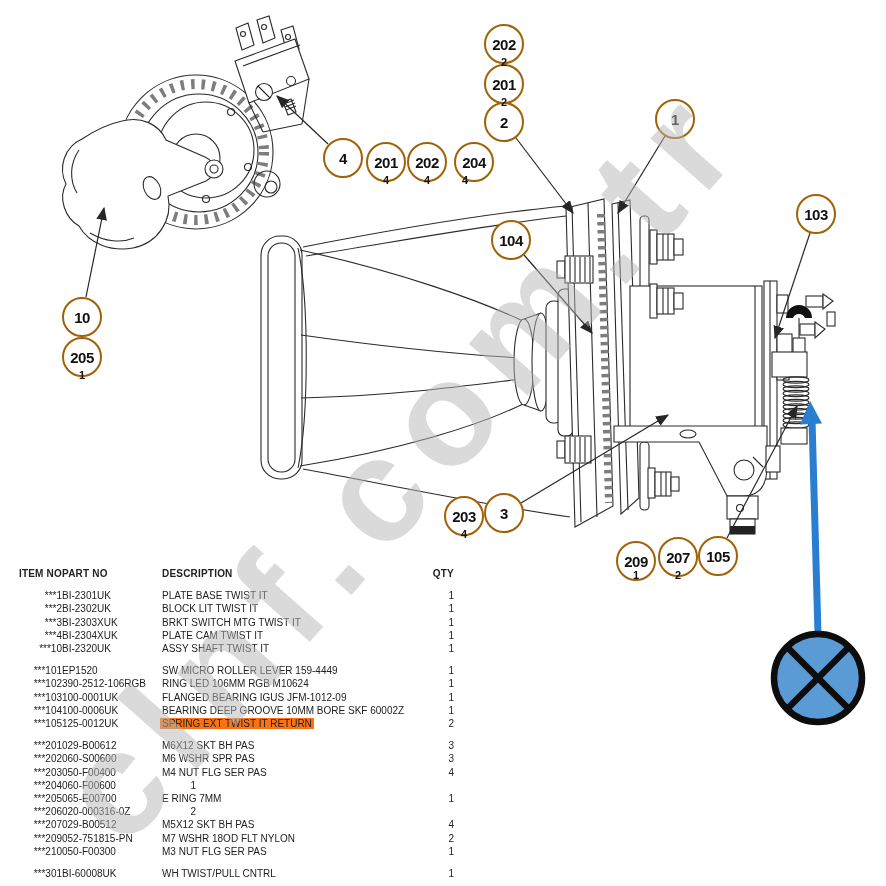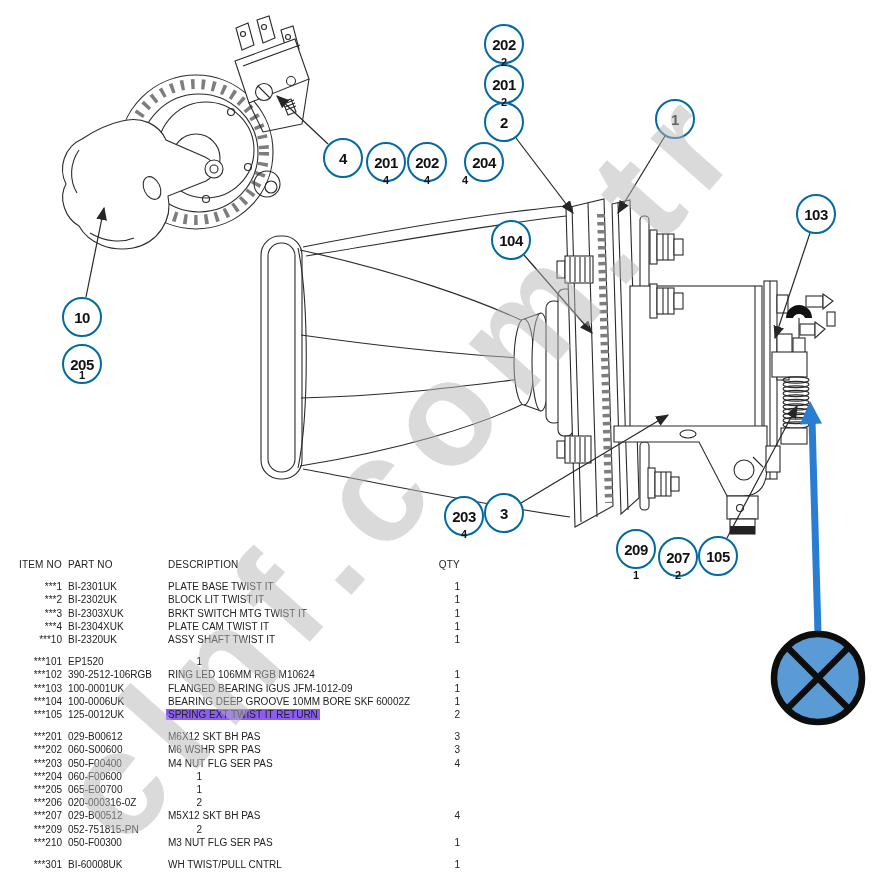--- a/index.html
+++ b/index.html
@@ -1,35 +1,35 @@
 <!DOCTYPE html>
 <html><head>
 <meta charset="utf-8">
 <style>
   html,body{margin:0;padding:0;background:#fff;}
   .stage{position:relative;width:886px;height:886px;background:#fff;overflow:hidden;
          font-family:"Liberation Sans",sans-serif;}
   svg.layer{position:absolute;left:0;top:0;}
   
   #callout-layer{position:absolute;left:0;top:0;width:886px;height:886px;pointer-events:none;}
-  .callout{position:absolute;width:40px;height:40px;border:2px solid #0369a1;border-radius:50%;
+  .callout{position:absolute;width:40px;height:40px;border:2px solid #a16207;border-radius:50%;
            background:#fff;display:flex;align-items:center;justify-content:center;
            font-weight:bold;font-size:15px;color:#111;letter-spacing:-0.5px;box-sizing:border-box;}
   .callout-qty{position:absolute;width:40px;text-align:center;font-weight:bold;
                font-size:11px;color:#111;line-height:11px;}
   
   .parts-table{position:absolute;left:16px;top:558px;width:462px;font-size:10px;color:#222;}
   .trow{display:flex;line-height:13.2px;white-space:nowrap;}
-  .trow.header{font-weight:normal;letter-spacing:0.2px;}
+  .trow.header{font-weight:bold;letter-spacing:0.2px;margin-top:9px;}
   .c-item{width:46px;text-align:right;flex:none;}
-  .c-part{width:100px;padding-left:6px;flex:none;box-sizing:content-box;}
+  .c-part{width:100px;flex:none;box-sizing:content-box;}
   .c-desc{width:258px;flex:none;}
   .c-qty{width:34px;text-align:right;padding-right:2px;flex:none;}
   .tgroup{margin-top:9px;}
-  .hl{background:#8b5cf6;padding:0 2px;margin-left:-2px;}
+  .hl{background:#f97316;padding:0 2px;margin-left:-2px;}
   .watermark-svg{pointer-events:none;}
 </style>
 </head>
 <body>
 
 <div class="stage">
 
   <svg class="layer" width="886" height="886" viewBox="0 0 886 886">
     <defs>
       <marker id="arrowhead" markerWidth="11" markerHeight="9" refX="10" refY="4.5" orient="auto">
@@ -202,28 +202,28 @@
   </svg>
 
   <div id="callout-layer">
       <div class="callout" style="left: 484px; top: 24px;">202</div>
       <div class="callout" style="left: 484px; top: 64px;">201</div>
       <div class="callout" style="left: 484px; top: 102px;">2</div>
       <div class="callout" style="left: 655px; top: 99px;">1</div>
       <div class="callout" style="left: 323px; top: 138px;">4</div>
       <div class="callout" style="left: 366px; top: 142px;">201</div>
       <div class="callout" style="left: 407px; top: 142px;">202</div>
-      <div class="callout" style="left: 464px; top: 142px;">204</div>
+      <div class="callout" style="left: 454px; top: 142px;">204</div>
       <div class="callout" style="left: 491px; top: 220px;">104</div>
       <div class="callout" style="left: 796px; top: 194px;">103</div>
       <div class="callout" style="left: 62px; top: 297px; text-align: right;">10</div>
-      <div class="callout" style="left: 62px; top: 337px; margin-top: 7px;">205</div>
+      <div class="callout" style="left: 62px; top: 337px;">205</div>
       <div class="callout" style="left: 444px; top: 496px;">203</div>
       <div class="callout" style="left: 484px; top: 493px;">3</div>
-      <div class="callout" style="left: 616px; top: 529px;">209</div>
+      <div class="callout" style="left: 616px; top: 541px;">209</div>
       <div class="callout" style="left: 658px; top: 537px;">207</div>
       <div class="callout" style="left: 698px; top: 536px; text-align: right;">105</div>
       <div class="callout-qty" style="left: 484px; top: 57px;">2</div>
       <div class="callout-qty" style="left: 484px; top: 97px;">2</div>
       <div class="callout-qty" style="left: 366px; top: 175px;">4</div>
       <div class="callout-qty" style="left: 407px; top: 175px;">4</div>
       <div class="callout-qty" style="left: 445px; top: 175px;">4</div>
       <div class="callout-qty" style="left: 62px; top: 370px;">1</div>
       <div class="callout-qty" style="left: 444px; top: 529px;">4</div>
       <div class="callout-qty" style="left: 616px; top: 570px;">1</div>
@@ -267,20 +267,21 @@
             <span class="c-item">***10</span>
             <span class="c-part">BI-2320UK</span>
             <span class="c-desc"><span class="">ASSY SHAFT TWIST IT</span></span>
             <span class="c-qty">1</span>
           </div>
         </div>
         <div class="tgroup">
           <div class="trow">
             <span class="c-item">***101</span>
             <span class="c-part">EP1520</span>
+            <span class="c-desc"><span class="">SW MICRO ROLLER LEVER 159-4449</span></span>
             <span class="c-qty">1</span>
           </div>
           <div class="trow">
             <span class="c-item">***102</span>
             <span class="c-part">390-2512-106RGB</span>
             <span class="c-desc"><span class="">RING LED 106MM RGB M10624</span></span>
             <span class="c-qty">1</span>
           </div>
           <div class="trow">
             <span class="c-item">***103</span>
@@ -321,36 +322,38 @@
             <span class="c-qty">4</span>
           </div>
           <div class="trow">
             <span class="c-item">***204</span>
             <span class="c-part">060-F00600</span>
             <span class="c-qty">1</span>
           </div>
           <div class="trow">
             <span class="c-item">***205</span>
             <span class="c-part">065-E00700</span>
+            <span class="c-desc"><span class="">E RING 7MM</span></span>
             <span class="c-qty">1</span>
           </div>
           <div class="trow">
             <span class="c-item">***206</span>
             <span class="c-part">020-000316-0Z</span>
             <span class="c-qty">2</span>
           </div>
           <div class="trow">
             <span class="c-item">***207</span>
             <span class="c-part">029-B00512</span>
             <span class="c-desc"><span class="">M5X12 SKT BH PAS</span></span>
             <span class="c-qty">4</span>
           </div>
           <div class="trow">
             <span class="c-item">***209</span>
             <span class="c-part">052-751815-PN</span>
+            <span class="c-desc"><span class="">M7 WSHR 18OD FLT NYLON</span></span>
             <span class="c-qty">2</span>
           </div>
           <div class="trow">
             <span class="c-item">***210</span>
             <span class="c-part">050-F00300</span>
             <span class="c-desc"><span class="">M3 NUT FLG SER PAS</span></span>
             <span class="c-qty">1</span>
           </div>
         </div>
         <div class="tgroup">

